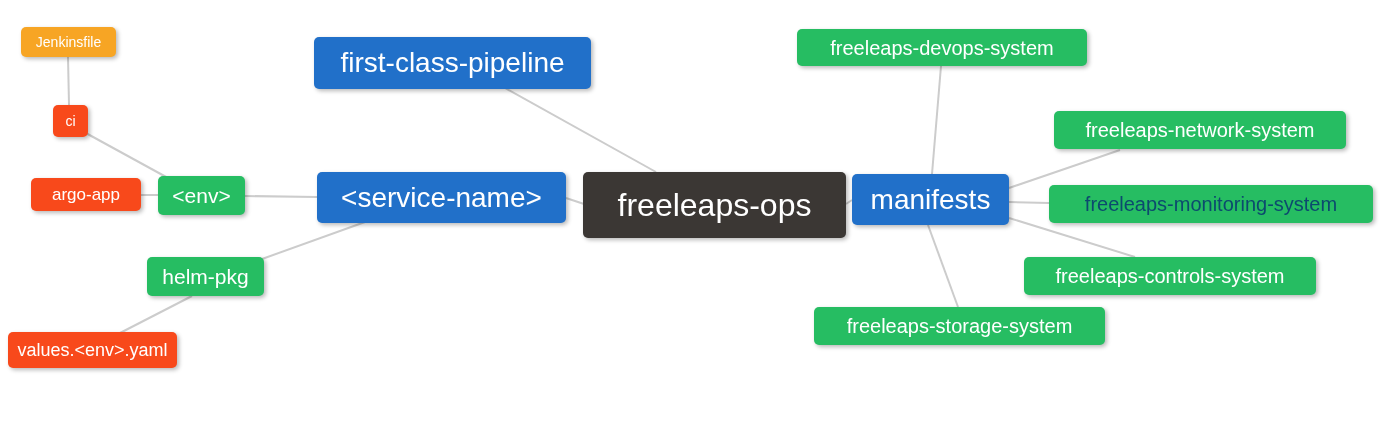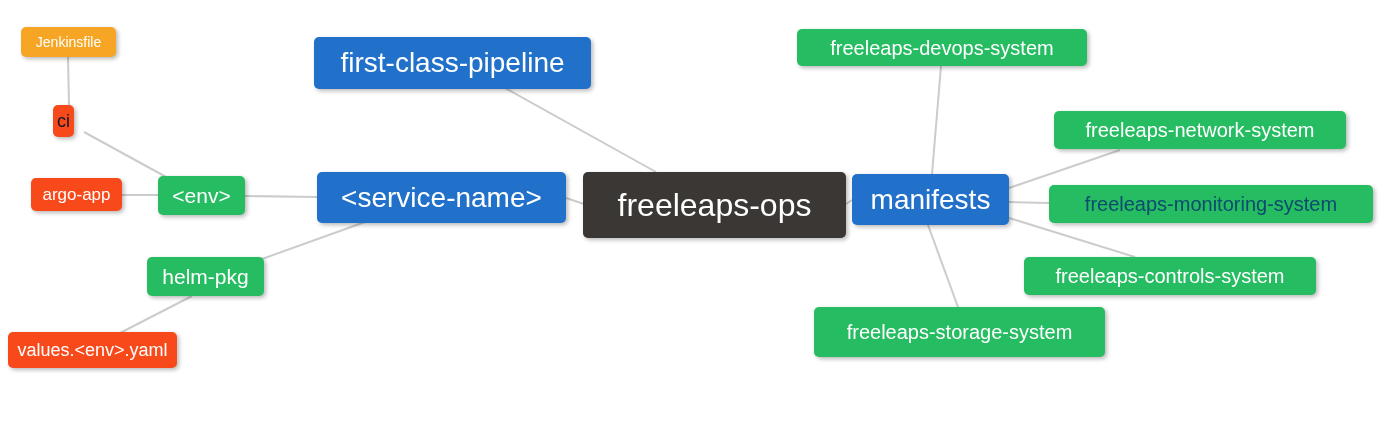--- a/index.html
+++ b/index.html
@@ -52,28 +52,28 @@
       <line x1="566" y1="198" x2="584" y2="204" stroke="#cccccc" stroke-width="2"></line>
       <line x1="846" y1="204" x2="852" y2="200" stroke="#cccccc" stroke-width="2"></line>
       <line x1="932" y1="174" x2="941" y2="66" stroke="#cccccc" stroke-width="2"></line>
       <line x1="1009" y1="188" x2="1120" y2="150" stroke="#cccccc" stroke-width="2"></line>
       <line x1="1009" y1="202" x2="1049" y2="203" stroke="#cccccc" stroke-width="2"></line>
       <line x1="1009" y1="218" x2="1135" y2="257" stroke="#cccccc" stroke-width="2"></line>
       <line x1="928" y1="225" x2="958" y2="307" stroke="#cccccc" stroke-width="2"></line>
     </svg>
   <div>
       <div class="node" style="left: 21px; top: 27px; width: 95px; height: 30px; font-size: 14px; background: rgb(247, 165, 36); color: rgb(255, 255, 255);">Jenkinsfile</div>
-      <div class="node" style="left: 53px; top: 105px; width: 21px; height: 32px; font-size: 18px; background: rgb(248, 73, 27); color: #0f172a;">ci</div>
-      <div class="node" style="left: 31px; top: 178px; width: 91px; height: 33px; font-size: 17px; background: rgb(248, 73, 27); color: rgb(255, 255, 255);">argo-app</div>
+      <div class="node" style="left: 53px; top: 105px; width: 35px; height: 32px; font-size: 14px; background: rgb(248, 73, 27); color: #ffffff;">ci</div>
+      <div class="node" style="left: 31px; top: 178px; width: 110px; height: 33px; font-size: 17px; background: rgb(248, 73, 27); color: rgb(255, 255, 255);">argo-app</div>
       <div class="node" style="left: 158px; top: 176px; width: 87px; height: 39px; font-size: 21px; background: rgb(38, 189, 98); color: rgb(255, 255, 255);">&lt;env&gt;</div>
       <div class="node" style="left: 147px; top: 257px; width: 117px; height: 39px; font-size: 21px; background: rgb(38, 189, 98); color: rgb(255, 255, 255);">helm-pkg</div>
       <div class="node" style="left: 8px; top: 332px; width: 169px; height: 36px; font-size: 18px; background: rgb(248, 73, 27); color: rgb(255, 255, 255); text-align: center;">values.&lt;env&gt;.yaml</div>
       <div class="node" style="left: 314px; top: 37px; width: 277px; height: 52px; font-size: 28px; background: rgb(33, 112, 201); color: rgb(255, 255, 255);">first-class-pipeline</div>
       <div class="node" style="left: 317px; top: 172px; width: 249px; height: 51px; font-size: 28px; background: rgb(33, 112, 201); color: rgb(255, 255, 255);">&lt;service-name&gt;</div>
       <div class="node" style="left: 583px; top: 172px; width: 263px; height: 66px; font-size: 32px; background: rgb(59, 55, 52); color: rgb(255, 255, 255);">freeleaps-ops</div>
       <div class="node" style="left: 852px; top: 174px; width: 157px; height: 51px; font-size: 28px; background: rgb(33, 112, 201); color: rgb(255, 255, 255);">manifests</div>
       <div class="node" style="left: 797px; top: 29px; width: 290px; height: 37px; font-size: 20px; background: rgb(38, 189, 98); color: rgb(255, 255, 255);">freeleaps-devops-system</div>
       <div class="node" style="left: 1054px; top: 111px; width: 292px; height: 38px; font-size: 20px; background: rgb(38, 189, 98); color: rgb(255, 255, 255);">freeleaps-network-system</div>
       <div class="node" style="left: 1049px; top: 185px; width: 324px; height: 38px; font-size: 20px; background: rgb(38, 189, 98); color: #0c4a6e; text-align: center;">freeleaps-monitoring-system</div>
       <div class="node" style="left: 1024px; top: 257px; width: 292px; height: 38px; font-size: 20px; background: rgb(38, 189, 98); color: rgb(255, 255, 255);">freeleaps-controls-system</div>
-      <div class="node" style="left: 814px; top: 307px; width: 291px; height: 50px; font-size: 20px; background: rgb(38, 189, 98); color: rgb(255, 255, 255); text-align: center;">freeleaps-storage-system</div>
+      <div class="node" style="left: 814px; top: 307px; width: 291px; height: 38px; font-size: 20px; background: rgb(38, 189, 98); color: rgb(255, 255, 255); text-align: center;">freeleaps-storage-system</div>
     </div>
 </div>
 
 </body></html>

